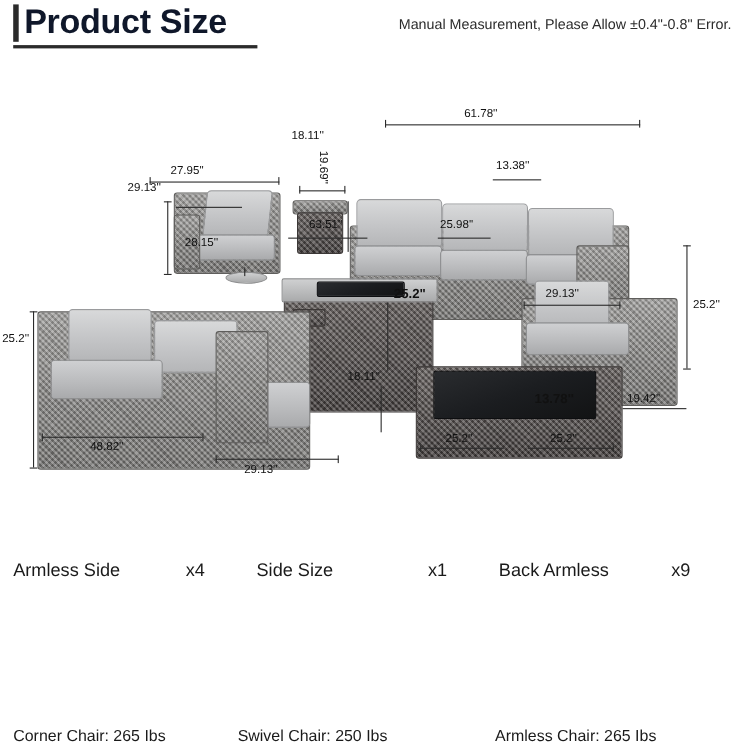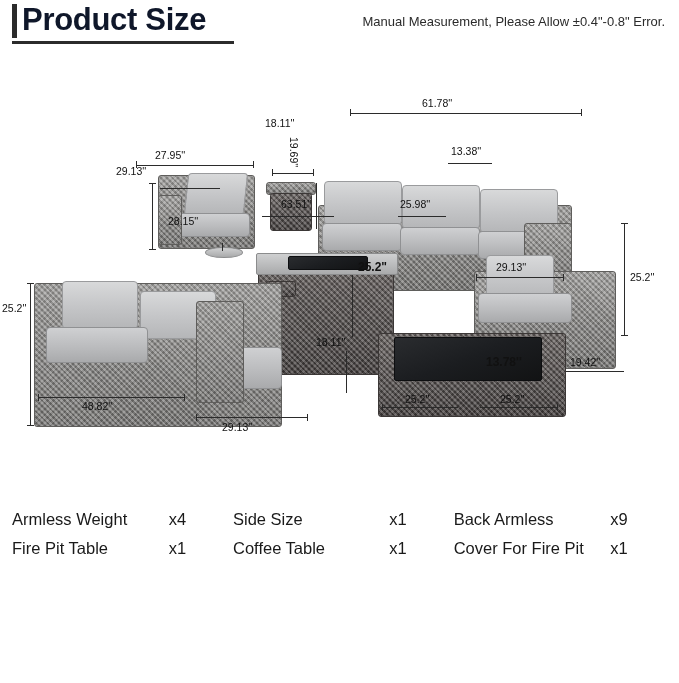--- a/index.html
+++ b/index.html
@@ -311,37 +311,32 @@
 
     <div class="ln h" style="left:566px; top:316px; width:58px;"></div>
     <div class="dim" style="left:570px; top:301px;">19.42''</div>
 
   </div>
 
 
   <table class="includes-table">
     <tbody>
       <tr>
-        <td class="col-name">Armless Weight</td>
+        <td class="col-name">Armless Side</td>
         <td class="col-qty">x4</td>
         <td class="col-gap"></td>
         <td class="col-name">Side Size</td>
         <td class="col-qty">x1</td>
         <td class="col-gap"></td>
         <td class="col-name">Back Armless</td>
         <td class="col-qty">x9</td>
       </tr>
-      <tr>
-        <td class="col-name">Fire Pit Table</td>
-        <td class="col-qty">x1</td>
-        <td class="col-gap"></td>
-        <td class="col-name">Coffee Table</td>
-        <td class="col-qty">x1</td>
-        <td class="col-gap"></td>
-        <td class="col-name">Cover For Fire Pit</td>
-        <td class="col-qty">x1</td>
-      </tr>
     </tbody>
   </table>
 
 
+  <div class="weight-row">
+    <span class="weight-item w1">Corner Chair: 265 Ibs</span>
+    <span class="weight-item w2">Swivel Chair: 250 Ibs</span>
+    <span class="weight-item">Armless Chair: 265 Ibs</span>
+  </div>
 
 </div>
 
 </body></html>

